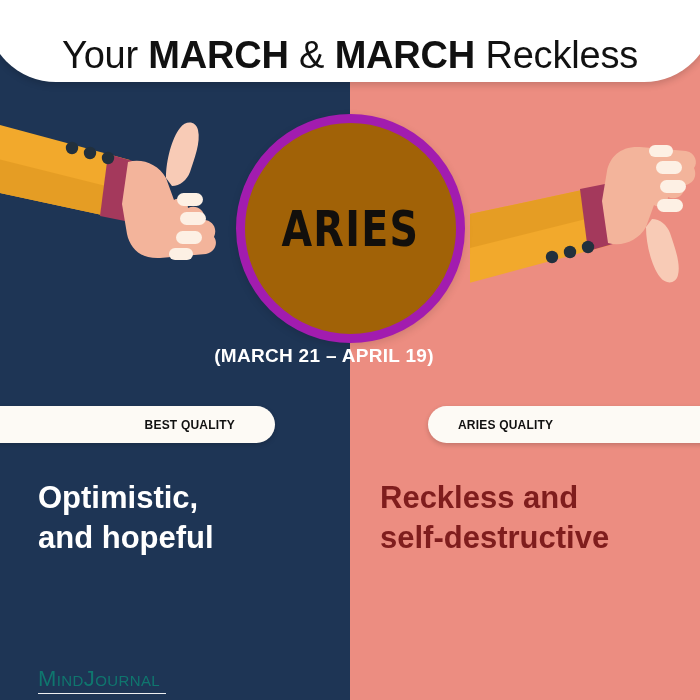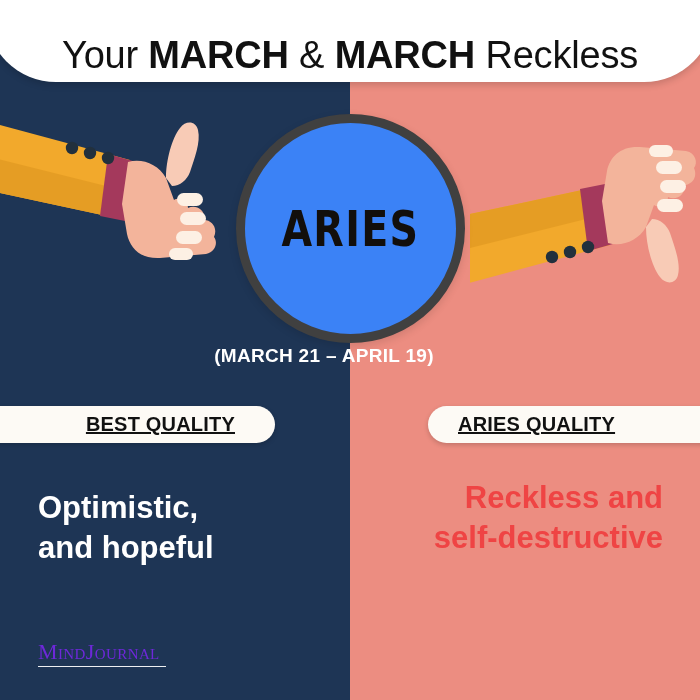--- a/index.html
+++ b/index.html
@@ -71,22 +71,22 @@
   .arm-left { left: -10px; top: 100px; }
   
   .arm-right { left: 470px; top: 95px; }
 
   
   .zodiac-circle {
     position: absolute;
     left: 236px; top: 114px;
     width: 229px; height: 229px;
     border-radius: 50%;
-    background: #3b82f6;
-    border: 9px solid #404040;
+    background: #a16207;
+    border: 9px solid #a21caf;
     box-sizing: border-box;
     display: flex;
     align-items: center;
     justify-content: center;
     z-index: 20;
     box-shadow: 0 3px 9px rgba(0,0,0,0.12);
   }
   .zodiac-name {
     font-family: "Liberation Sans Narrow", "DejaVu Sans Condensed", "Liberation Sans", sans-serif;
     font-weight: 800;
@@ -129,65 +129,64 @@
     padding-right: 40px;
   }
   .pill-right {
     left: 428px; top: 406px;
     width: 312px;
     border-radius: 19px 0 0 19px;
     justify-content: flex-start;
     padding-left: 30px;
   }
   .pill-label {
-    font-size: 20px;
+    font-size: 12px;
     font-weight: 800;
     letter-spacing: 0.2px;
     color: #111111;
     white-space: nowrap;
-    text-decoration: underline;
   }
 
   
   .quality-text {
     position: absolute;
     font-size: 31px;
     font-weight: 700;
     line-height: 1.28;
     color: #ffffff;
     z-index: 22;
     white-space: pre-line;
   }
   .quality-text-left {
     left: 38px; top: 478px;
     width: 290px;
     text-align: left;
-    margin-top: 10px;
   }
   .quality-text-right {
     left: 380px; top: 478px;
     width: 283px;
-    text-align: right;
-    color: #ef4444;
+    text-align: left;
+    color: #7f1d1d;
   }
 
   
   .logo {
     position: absolute;
     left: 38px; top: 641px;
     z-index: 22;
   }
   .logo-text {
-    font-family: Liberation Serif, serif;
+    font-family: Liberation Sans, sans-serif;
     font-size: 22px;
     font-variant: small-caps;
     letter-spacing: 0.4px;
-    color: #6d28d9;
+    color: #0f766e;
     line-height: 1;
     display: block;
+    margin-top: 27px;
   }
   .logo-rule {
     display: block;
     margin-top: 3px;
     height: 1px;
     width: 128px;
     background: #ffffff;
     opacity: 0.92;
   }
 </style>

